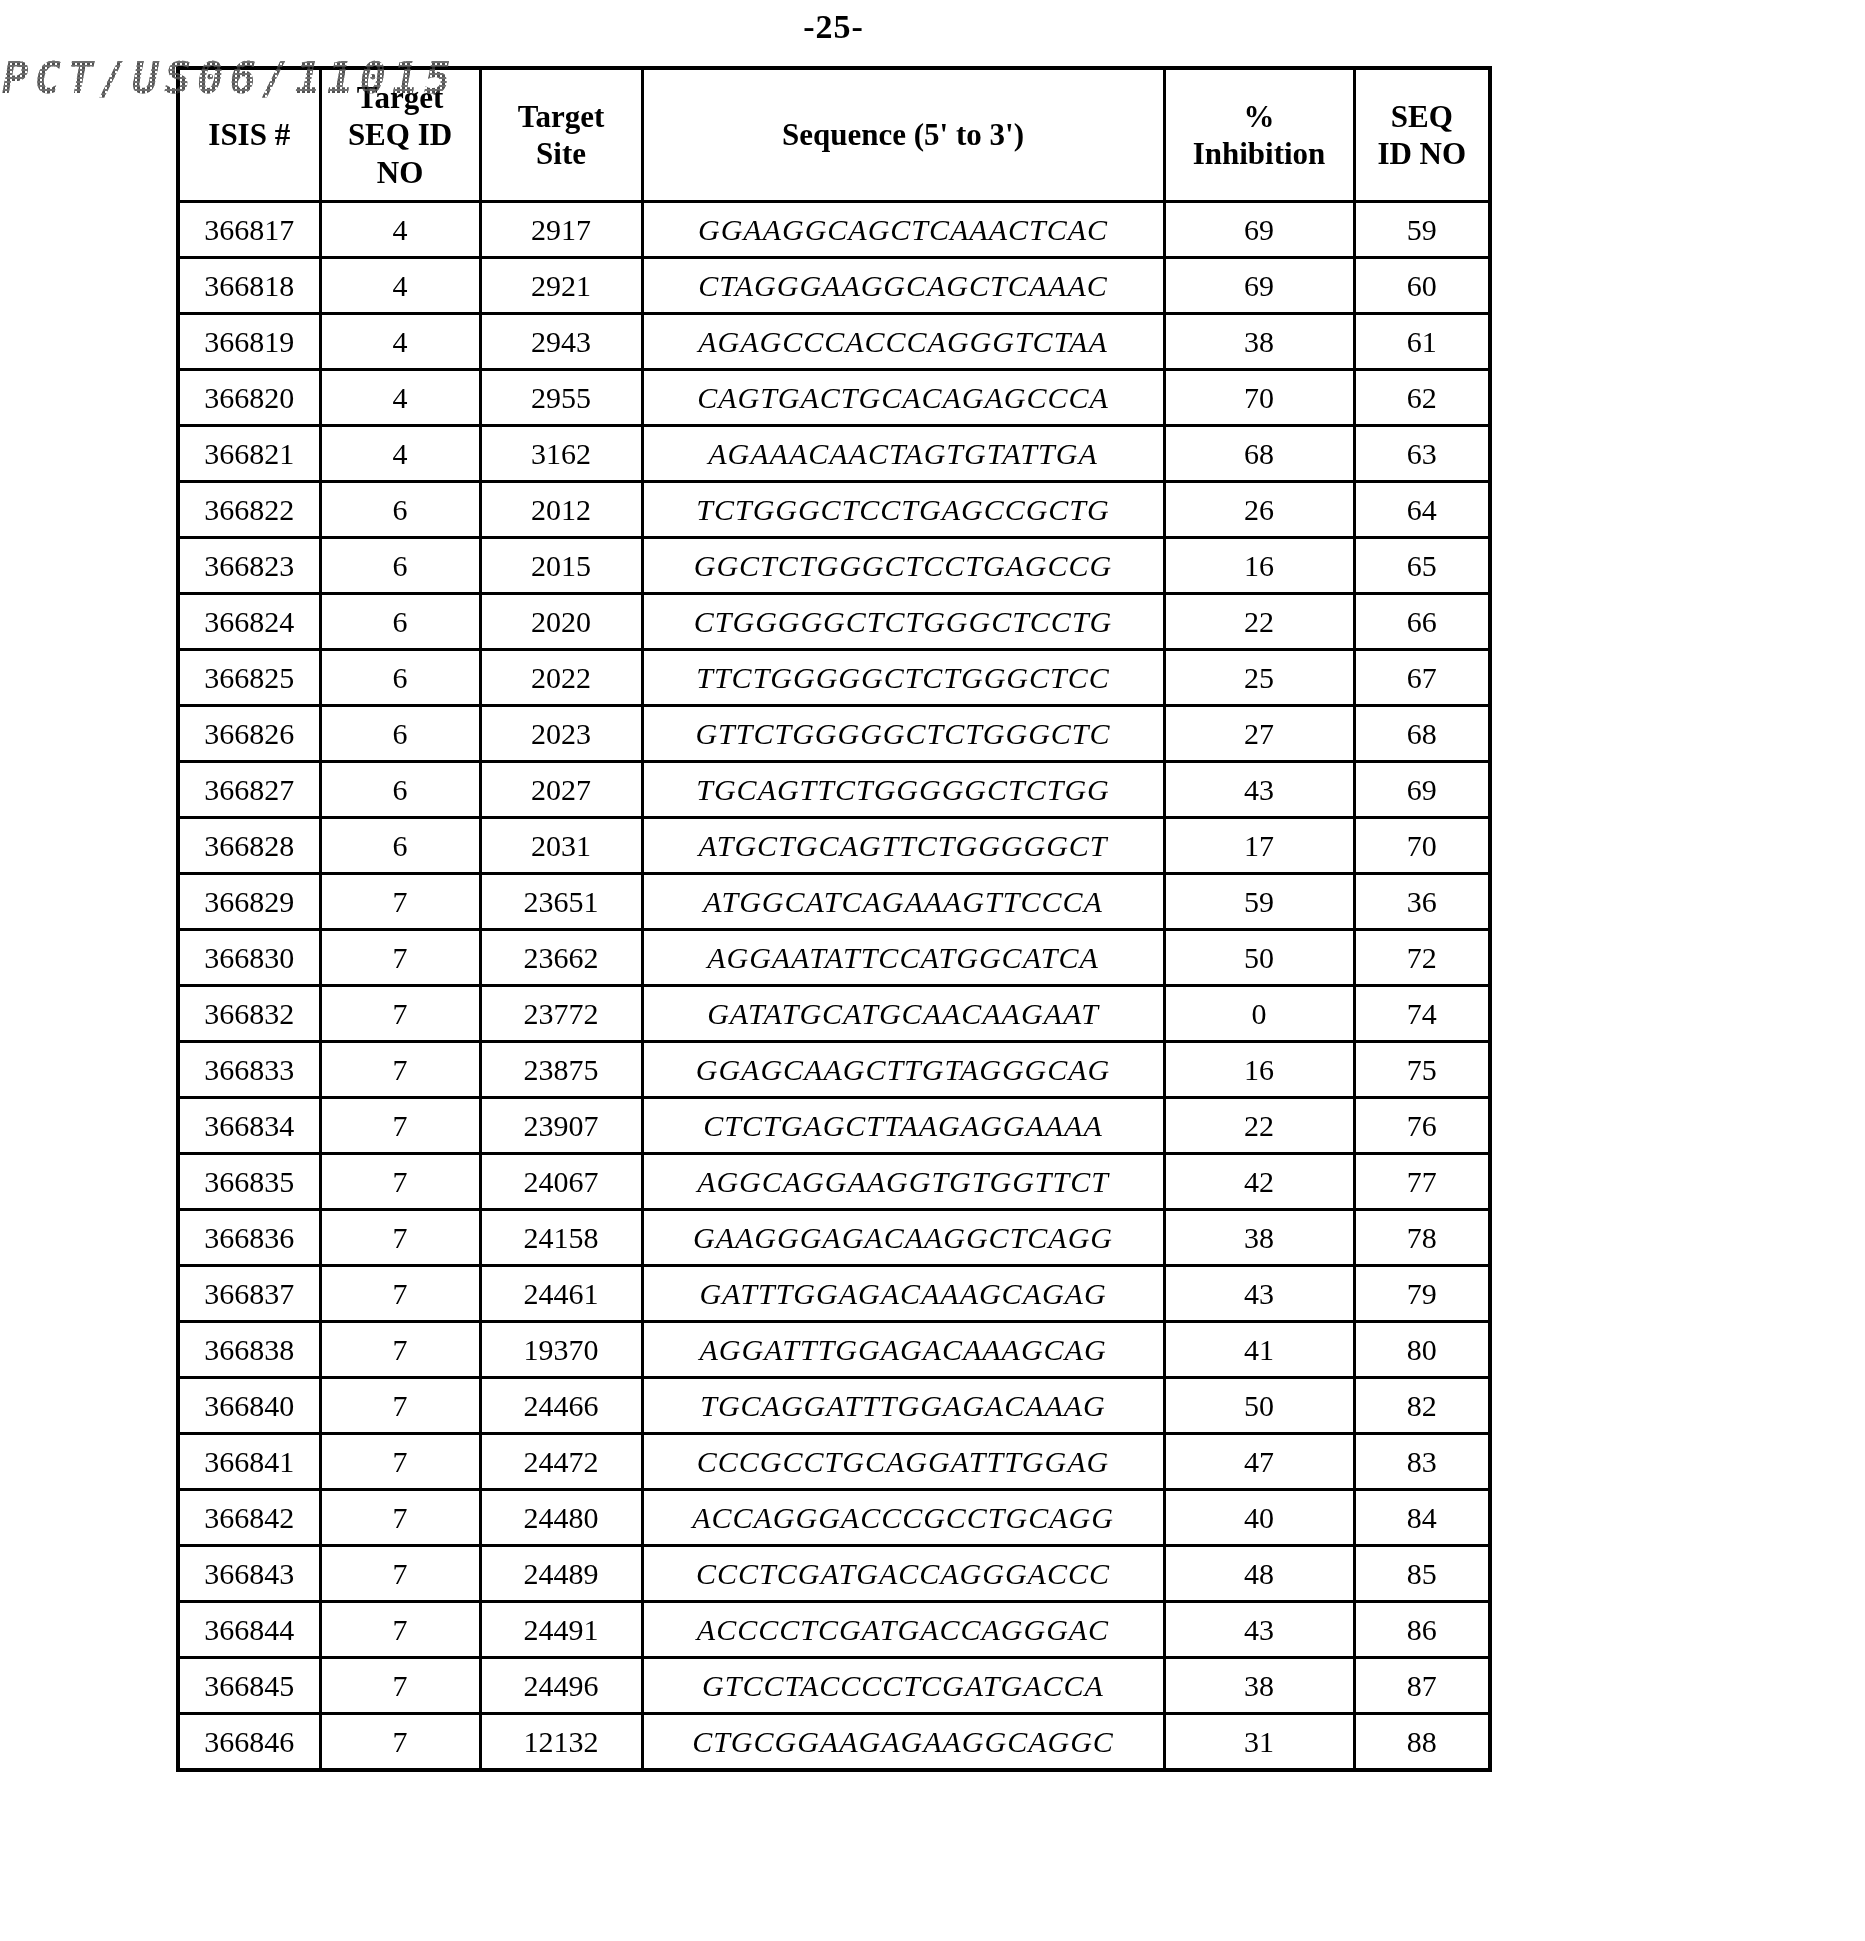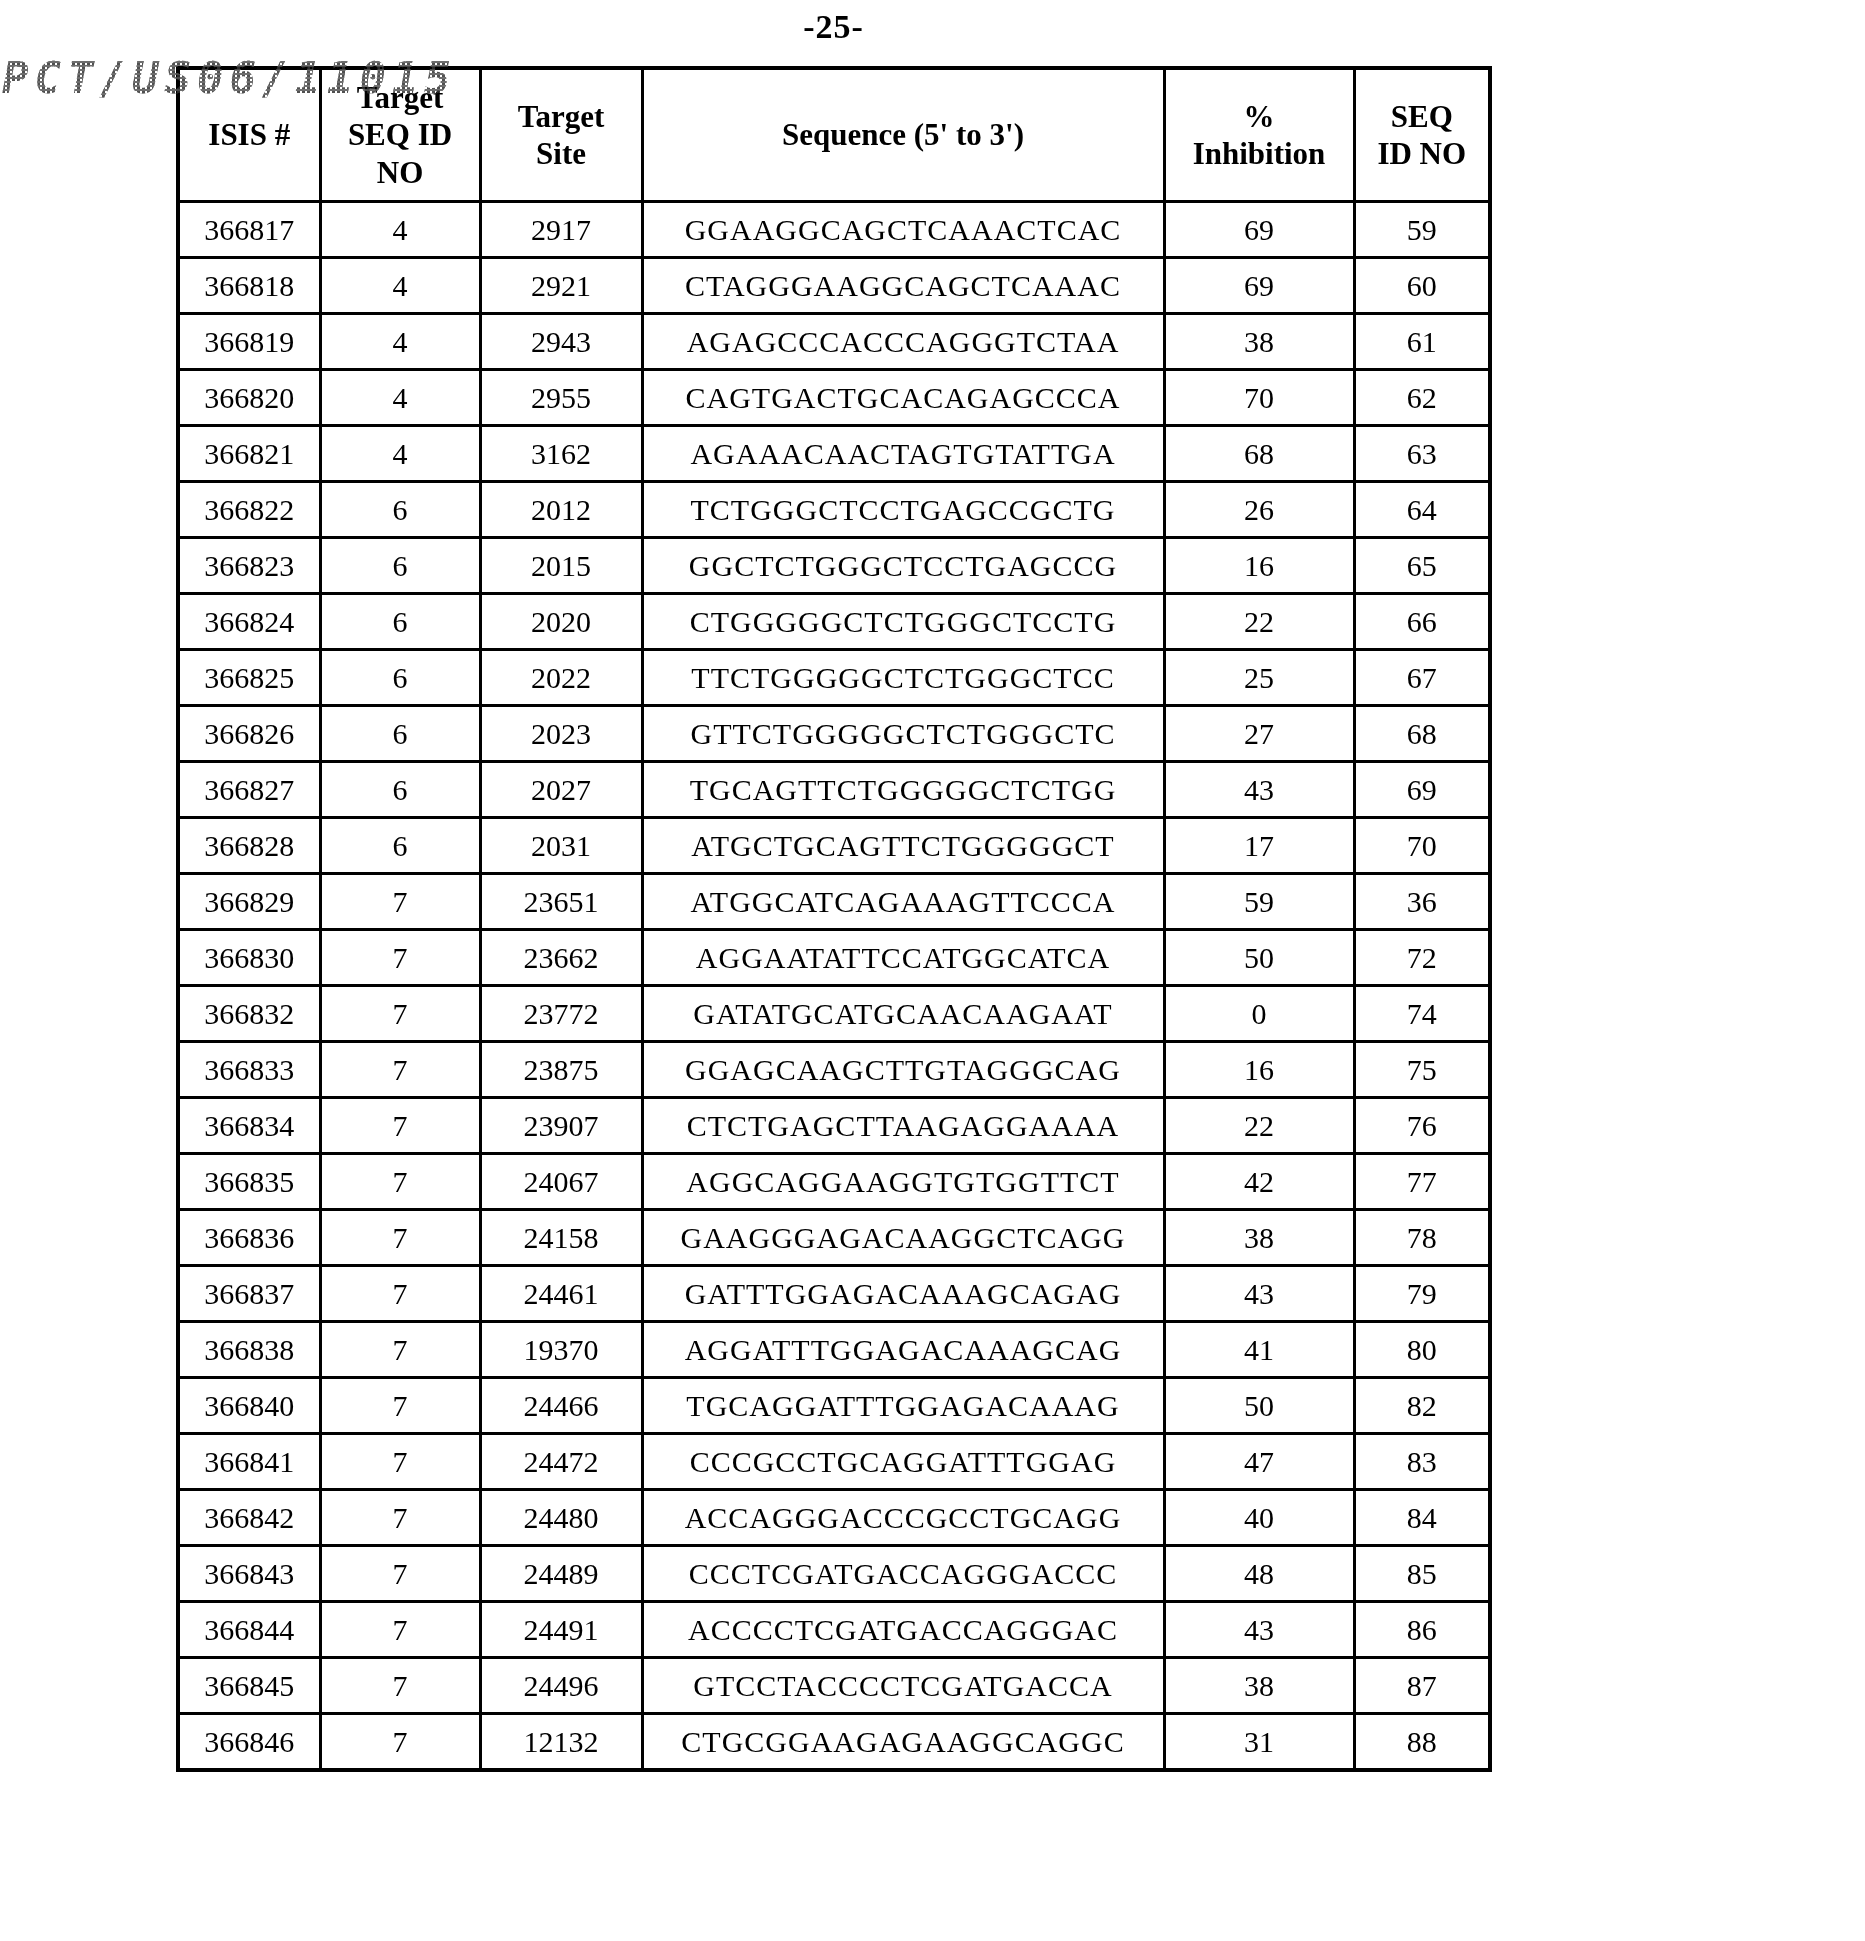--- a/index.html
+++ b/index.html
@@ -75,20 +75,21 @@
     line-height: 1.0;
   }
   .col-isis   { width: 142px; }
   .col-seqid  { width: 160px; }
   .col-site   { width: 162px; }
   .col-seq    { width: 522px; }
   .col-inh    { width: 190px; }
   .col-seqno  { width: 136px; }
   td.cell-sequence {
     letter-spacing: 1px;
+    font-style: italic;
   }
 </style>
 </head>
 <body>
 
 <div class="page-number">-25-</div>
 
 <div class="watermark">PCT/US06/11015</div>
 
 <table class="seq-table">

